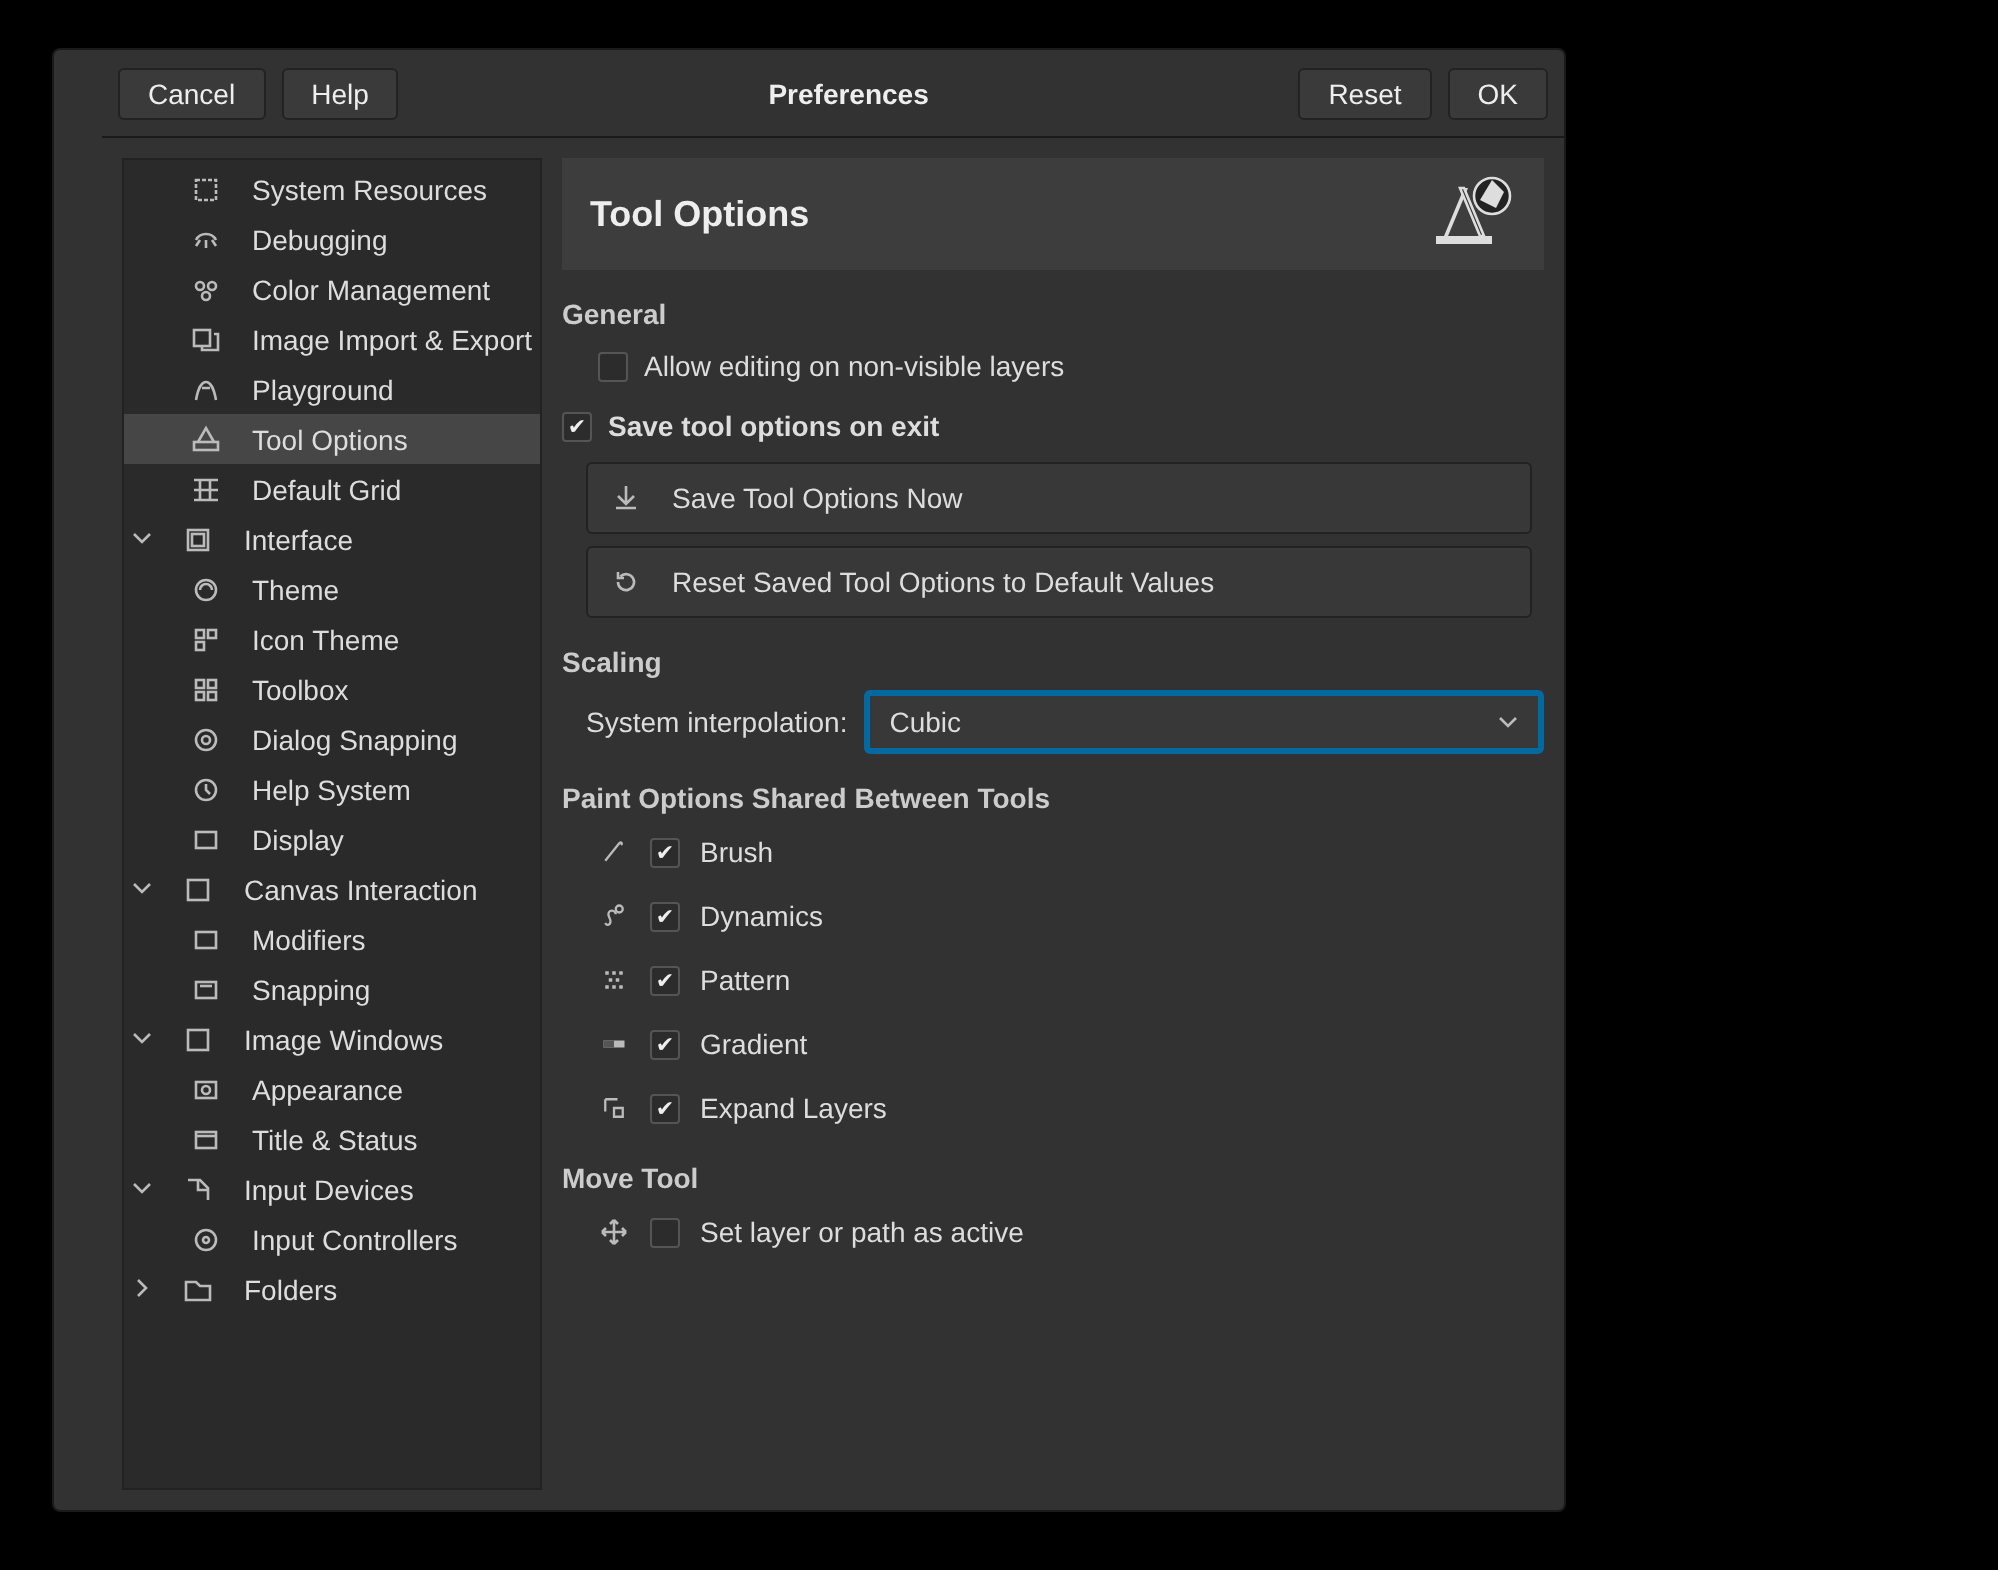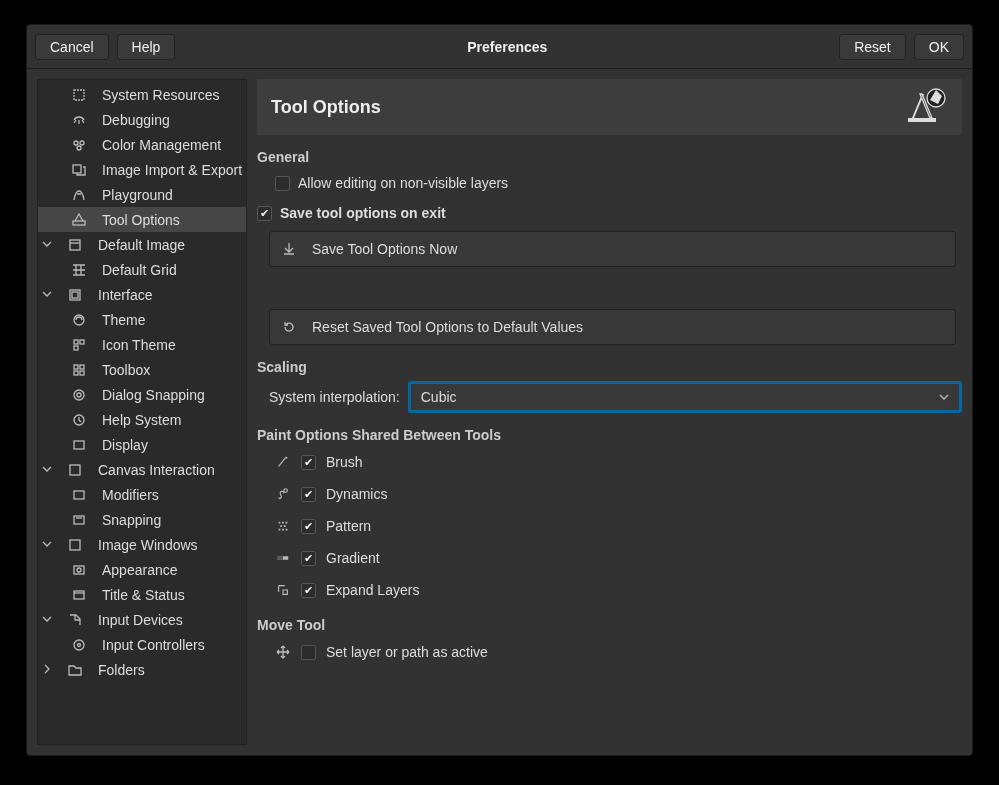--- a/index.html
+++ b/index.html
@@ -1,20 +1,20 @@
 <!DOCTYPE html>
 <html><head>
 <meta charset="utf-8">
 <style>
   * { box-sizing: border-box; margin: 0; padding: 0; }
   html, body { width: 999px; height: 785px; background: #000; font-family: sans-serif; font-size: 14px; color: #ddd; overflow: hidden; }
   .dialog {
-    position: absolute; left: 26px; top: 24px; width: 947px; height: 732px;
+    position: absolute; left: 26px; top: 24px; width: 757px; height: 732px;
     background: #323232; border: 1px solid #1a1a1a; border-radius: 4px;
-    display: flex; flex-direction: column;
+    display: flex; flex-direction: column; padding-left: 24px;
   }
   
   .titlebar {
     height: 44px; display: flex; align-items: center; gap: 8px; padding: 0 8px;
     border-bottom: 1px solid #1a1a1a;
   }
   .btn {
     background: #3a3a3a; border: 1px solid #222; color: #eee; border-radius: 3px;
     padding: 4px 14px; font-size: 14px; text-align: center;
   }
@@ -140,34 +140,20 @@
           <span class="indent"></span>
           <span class="tree-icon">
             <svg width="16" height="16" viewBox="0 0 16 16">
               <rect x="2" y="9" width="12" height="4"></rect>
               <path d="M4 9 L8 2 L12 9"></path>
             </svg>
           </span>
           <span class="tree-label">Tool Options</span>
         </div>
         <div class="tree-row">
-          <span class="expander">
-            <svg width="10" height="10" viewBox="0 0 10 10">
-              <path d="M1 3 L5 7 L9 3"></path>
-            </svg>
-          </span>
-          <span class="tree-icon">
-            <svg width="16" height="16" viewBox="0 0 16 16">
-              <rect x="3" y="3" width="10" height="10"></rect>
-              <path d="M3 6 h10"></path>
-            </svg>
-          </span>
-          <span class="tree-label">Default Image</span>
-        </div>
-        <div class="tree-row">
           <span class="indent"></span>
           <span class="tree-icon">
             <svg width="16" height="16" viewBox="0 0 16 16">
               <path d="M2 3 h12 M2 8 h12 M2 13 h12 M5 3 v10 M10 3 v10"></path>
             </svg>
           </span>
           <span class="tree-label">Default Grid</span>
         </div>
         <div class="tree-row">
           <span class="expander">
@@ -375,21 +361,21 @@
             <span class="check-label">Save tool options on exit</span>
           </div>
           <div class="big-button" style="margin-left:-6px;">
             <span class="btn-icon">
               <svg width="14" height="14" viewBox="0 0 14 14">
                   <path d="M7 1 v8 M3 6 l4 4 l4 -4 M2 12 h10"></path>
                 </svg>
             </span>
             <span class="btn-label">Save Tool Options Now</span>
           </div>
-          <div class="big-button" style="margin-left:-6px;margin-top:36px;">
+          <div class="big-button" style="margin-left:-6px;">
             <span class="btn-icon">
               <svg width="14" height="14" viewBox="0 0 14 14">
                   <path d="M3 7 a4 4 0 1 0 1.2 -2.8 M3 2 v3 h3"></path>
                 </svg>
             </span>
             <span class="btn-label">Reset Saved Tool Options to Default Values</span>
           </div>
         </div>
       </div>
 

